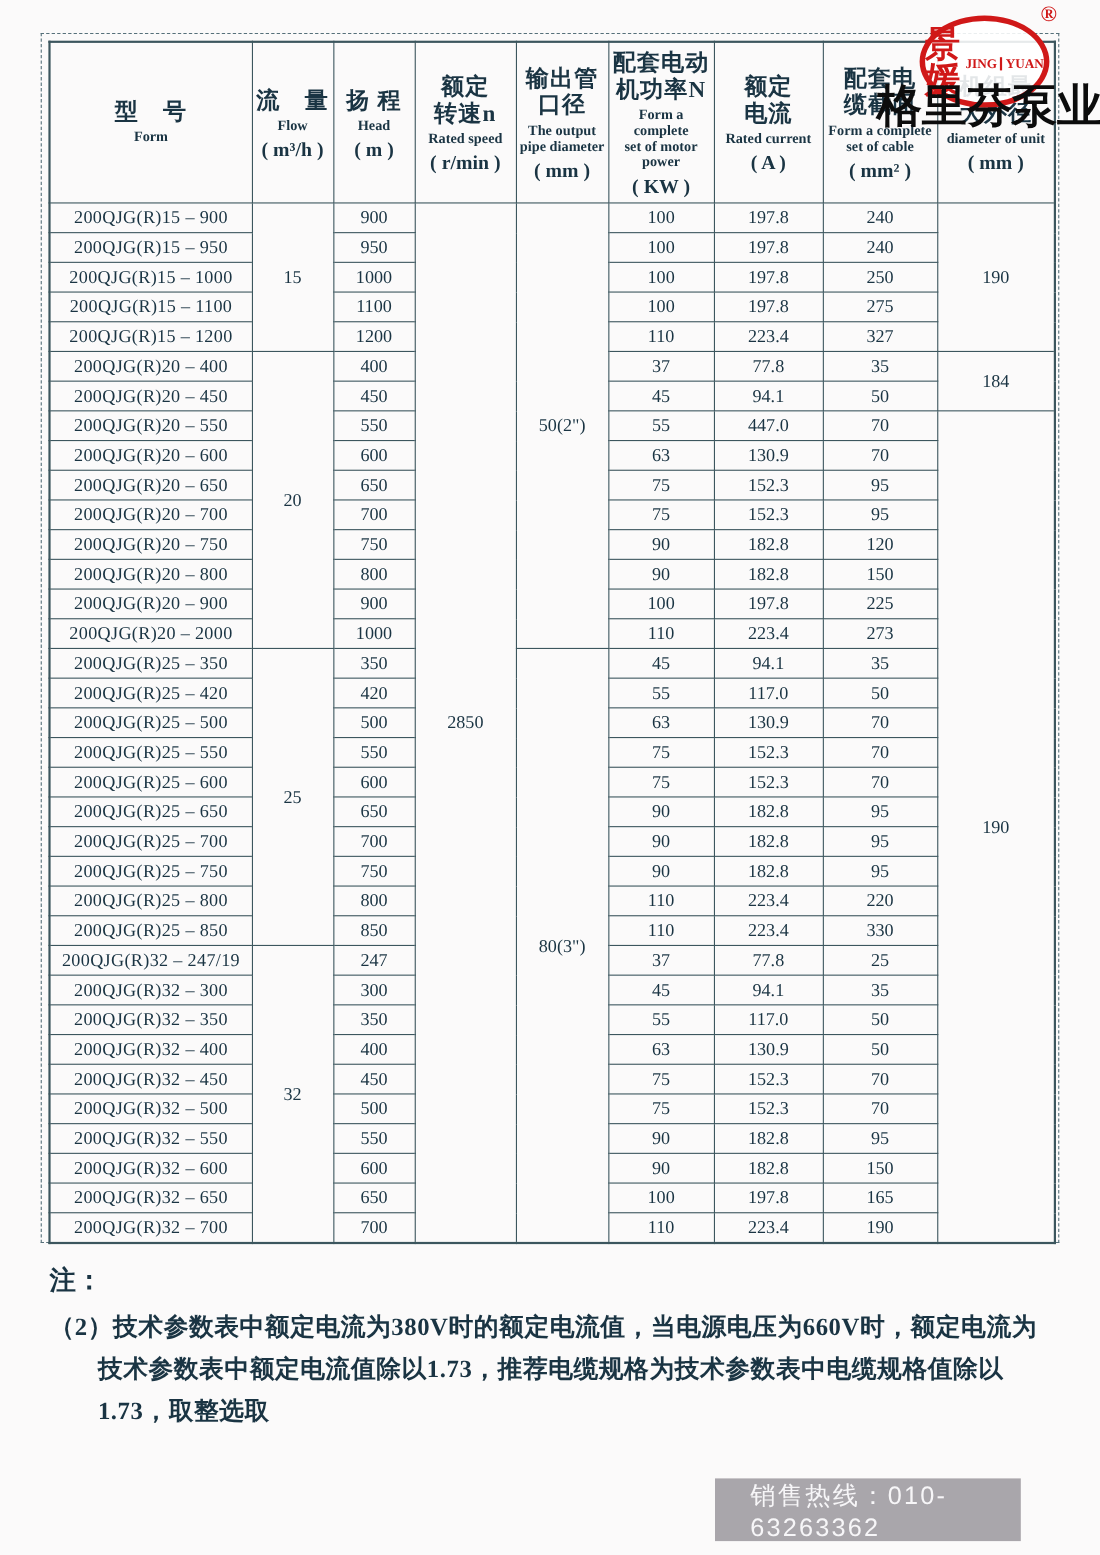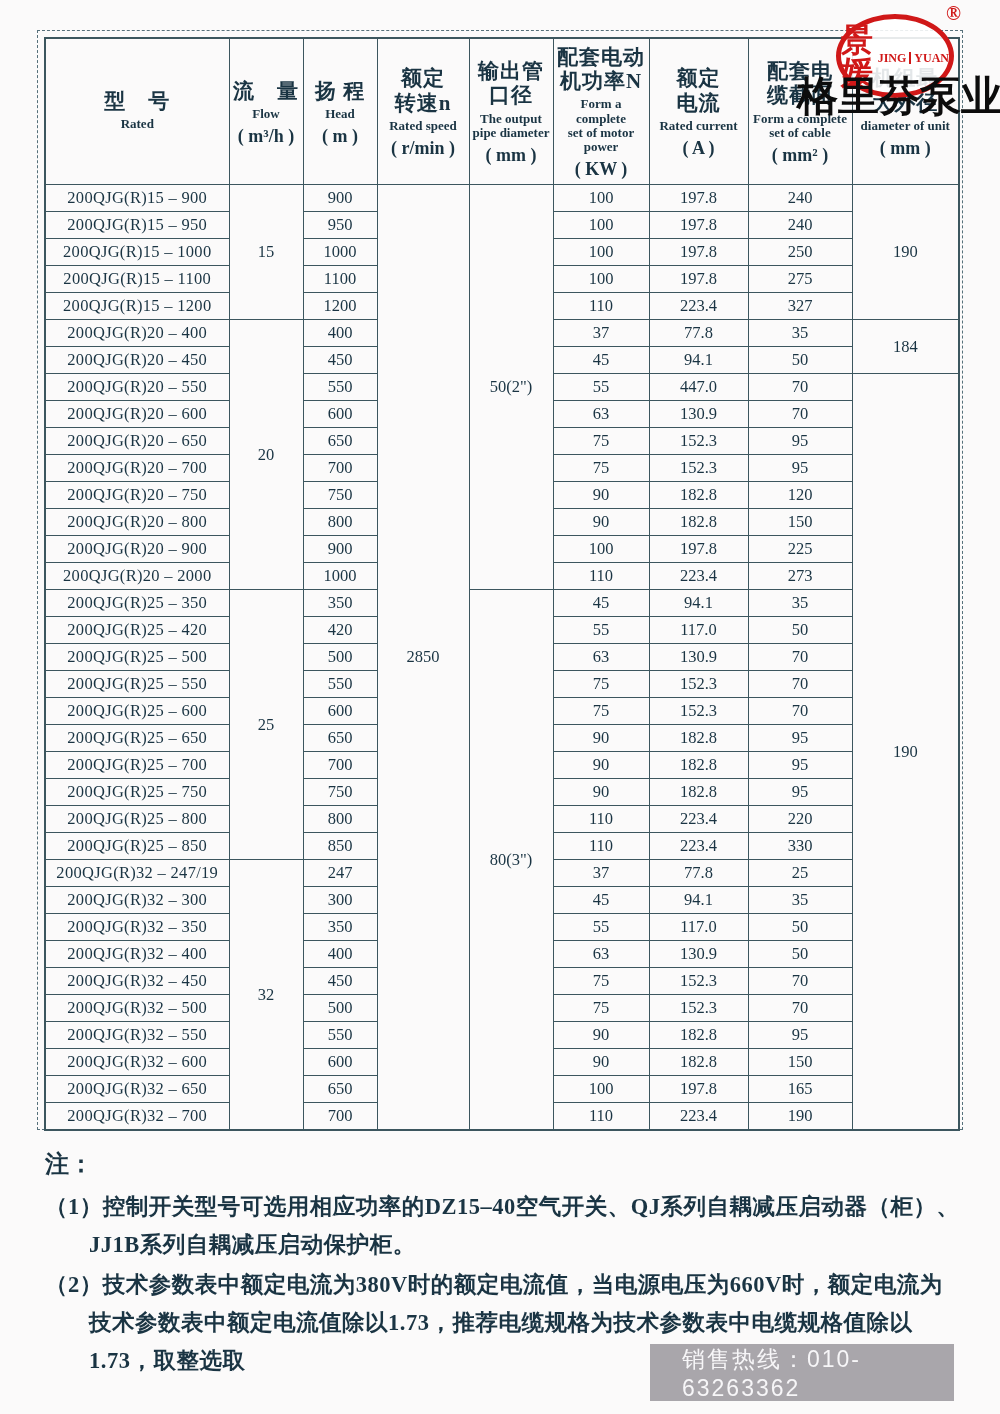--- a/index.html
+++ b/index.html
@@ -66,21 +66,21 @@
   .notes{position:absolute;left:45px;top:1148px;width:920px;}
   .notes-title{font-size:24px;font-weight:bold;margin-bottom:8px;}
   .note-item{
     font-size:22.5px;font-weight:600;line-height:38px;
     padding-left:44px;text-indent:-44px;margin-bottom:2px;
     letter-spacing:.5px;
   }
 
   
   .footer-bar{
-    position:absolute;left:650px;top:1344px;width:304px;height:57px;
+    position:absolute;left:650px;top:1344px;width:278px;height:57px;
     background:var(--footer-bar);
     display:flex;align-items:center;justify-content:flex-end;
     color:#f7f6f8;font-size:23px;letter-spacing:2px;
     font-family:"Liberation Sans","DejaVu Sans",sans-serif;
     padding-left:32px;
   }
 </style>
 </head>
 <body>
 
@@ -97,21 +97,21 @@
           <col style="width:96px">
         <col style="width:99px">
           <col style="width:104px">
           <col style="width:107px">
       </colgroup>
       <thead>
         <tr>
           <th>
               <div class="h-wrap">
             <div class="h-cn">型　号</div>
-            <div class="h-en">Rated</div>
+            <div class="h-en">Form</div>
             <div class="h-unit"></div>
           </div>
             </th>
           <th>
               <div class="h-wrap">
             <div class="h-cn">流　量</div>
             <div class="h-en">Flow</div>
             <div class="h-unit">( m³/h )</div>
           </div>
             </th>
@@ -443,21 +443,20 @@
         <span class="sep"></span>
         <span>YUAN</span>
       </div>
     </div>
     <div class="logo-reg">®</div>
     <div class="company-name">格里芬泵业</div>
   </div>
 
   <div class="notes">
     <div class="notes-title">注：</div>
-    <div class="note-item"><span>（1）</span><span>控制开关型号可选用相应功率的DZ15–40空气开关、QJ系列自耦减压启动器（柜）、JJ1B系列自耦减压启动保护柜。</span></div>
     <div class="note-item"><span>（2）</span><span>技术参数表中额定电流为380V时的额定电流值，当电源电压为660V时，额定电流为技术参数表中额定电流值除以1.73，推荐电缆规格为技术参数表中电缆规格值除以1.73，取整选取</span></div>
   </div>
 
   <div class="footer-bar">
     <span>销售热线：010-63263362</span>
   </div>
 
 </div>
 
 </body></html>

